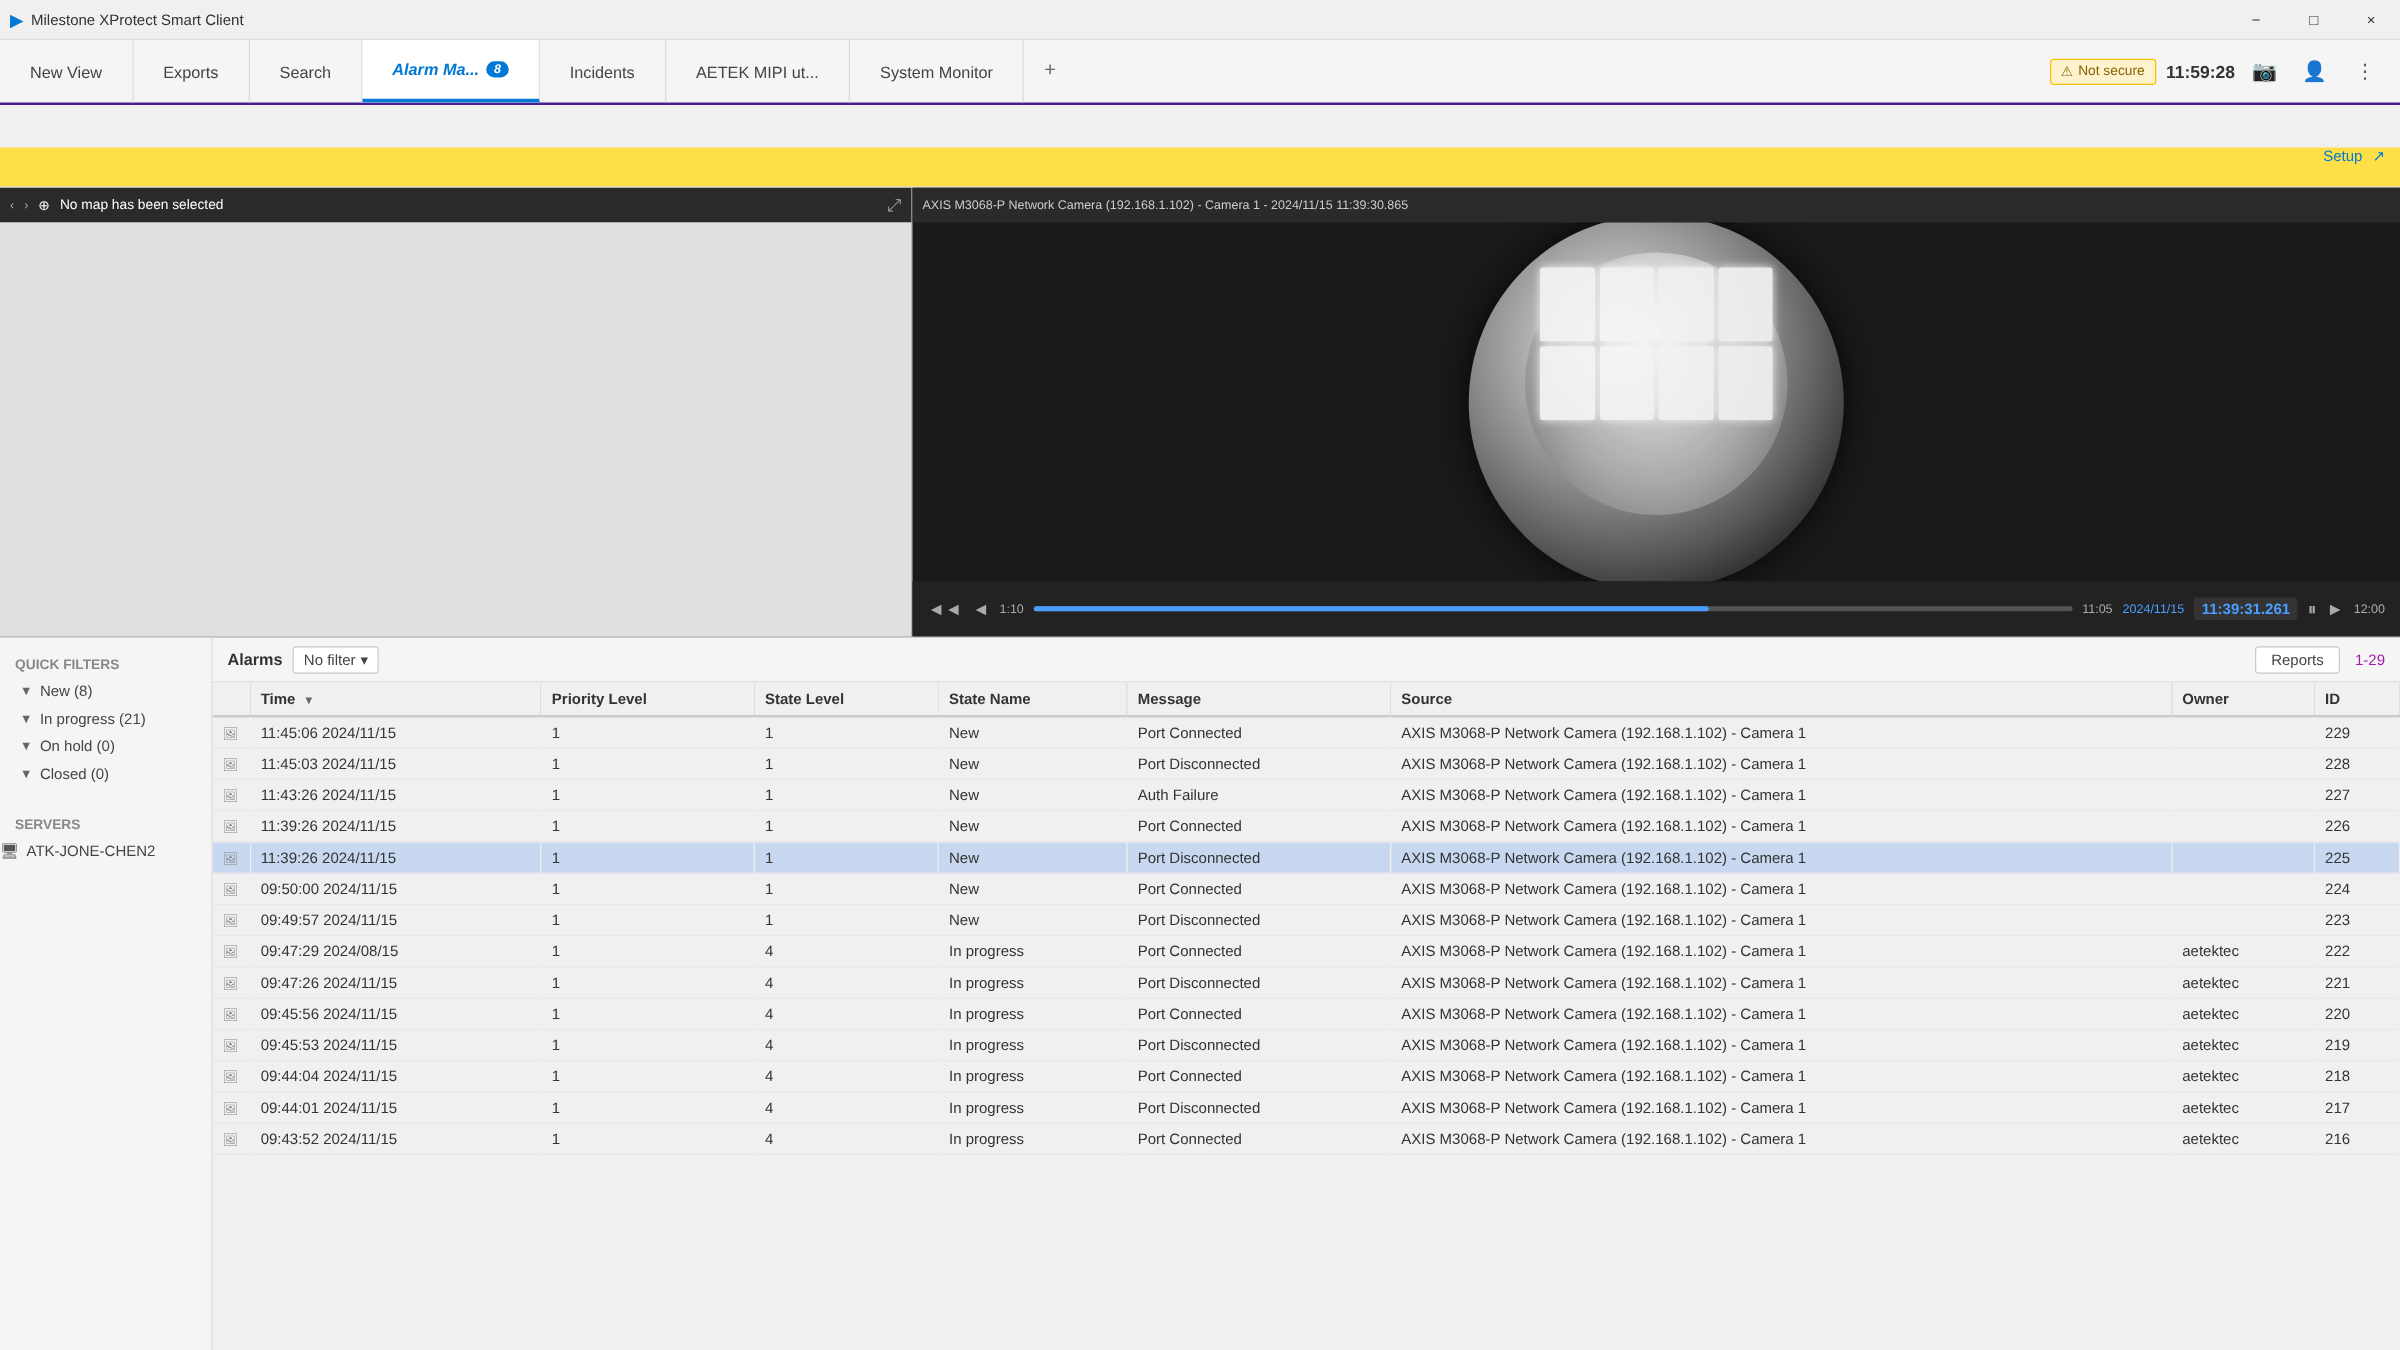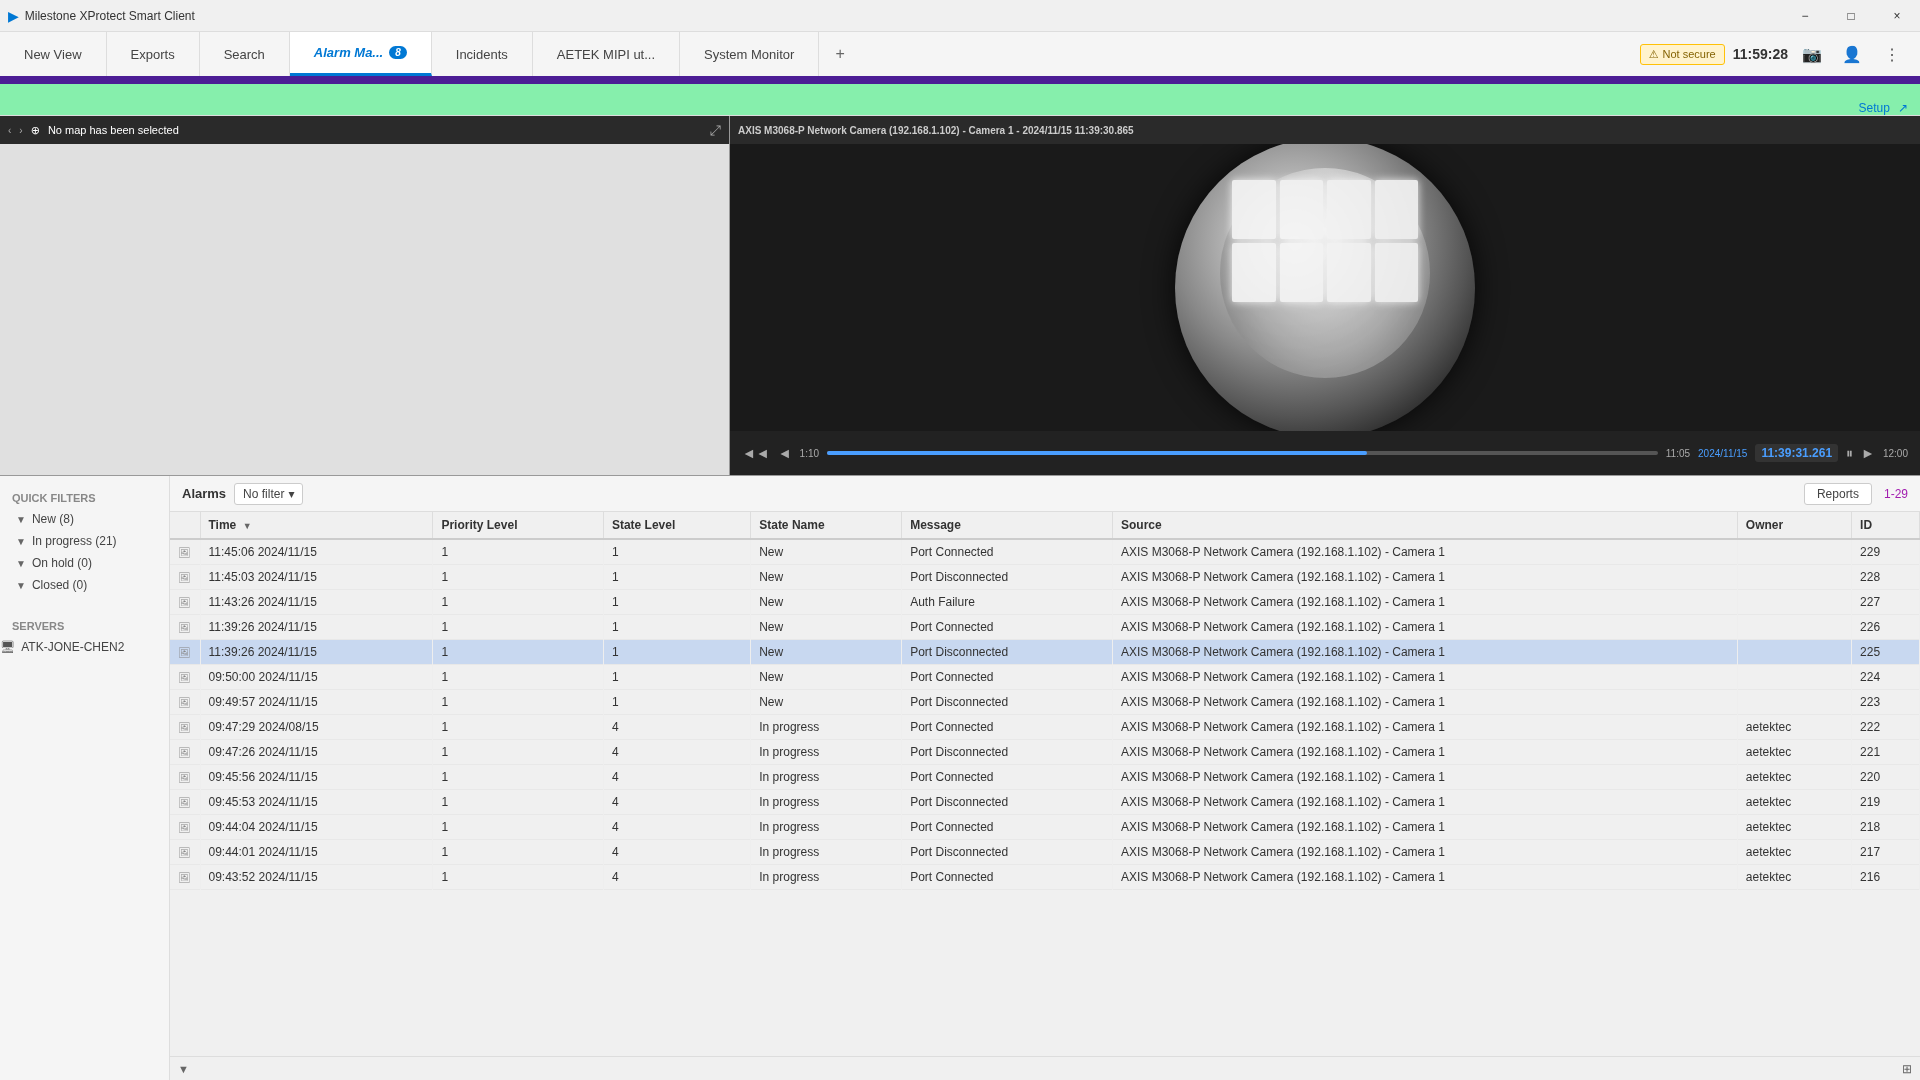--- a/index.html
+++ b/index.html
@@ -39,21 +39,21 @@
       cursor: pointer;
       color: #333;
     }
 
     
     .tab-bar {
       background: #f5f5f5;
       height: 52px;
       display: flex;
       align-items: stretch;
-      border-bottom: 8px solid #4c1d95;
+      border-bottom: 2px solid #4c1d95;
       padding: 0;
     }
     .tab {
       display: flex;
       align-items: center;
       padding: 0 24px;
       cursor: pointer;
       font-size: 13px;
       color: #444;
       border-right: 1px solid #ddd;
@@ -117,27 +117,28 @@
       justify-content: center;
       cursor: pointer;
       border-radius: 3px;
       color: #555;
       font-size: 16px;
     }
 
     
     .action-bar {
       height: 32px;
-      background: #86efac;
+      background: #fde047;
       border-bottom: 1px solid #ddd;
       display: flex;
-      align-items: flex-end;
+      align-items: flex-start;
       justify-content: flex-end;
       padding: 0 12px;
       gap: 8px;
+      margin-top: 34px;
     }
     .action-bar-link {
       font-size: 12px;
       color: #0078d4;
       cursor: pointer;
       text-decoration: none;
       display: flex;
       align-items: center;
       gap: 4px;
     }
@@ -202,21 +203,20 @@
       position: relative;
     }
     .camera-header {
       background: #2a2a2a;
       color: #ccc;
       height: 28px;
       display: flex;
       align-items: center;
       padding: 0 8px;
       font-size: 10px;
-      font-weight: bold;
     }
     .camera-view {
       height: calc(100% - 28px - 44px);
       display: flex;
       align-items: center;
       justify-content: center;
       overflow: hidden;
     }
     .fisheye-camera {
       width: 300px;

